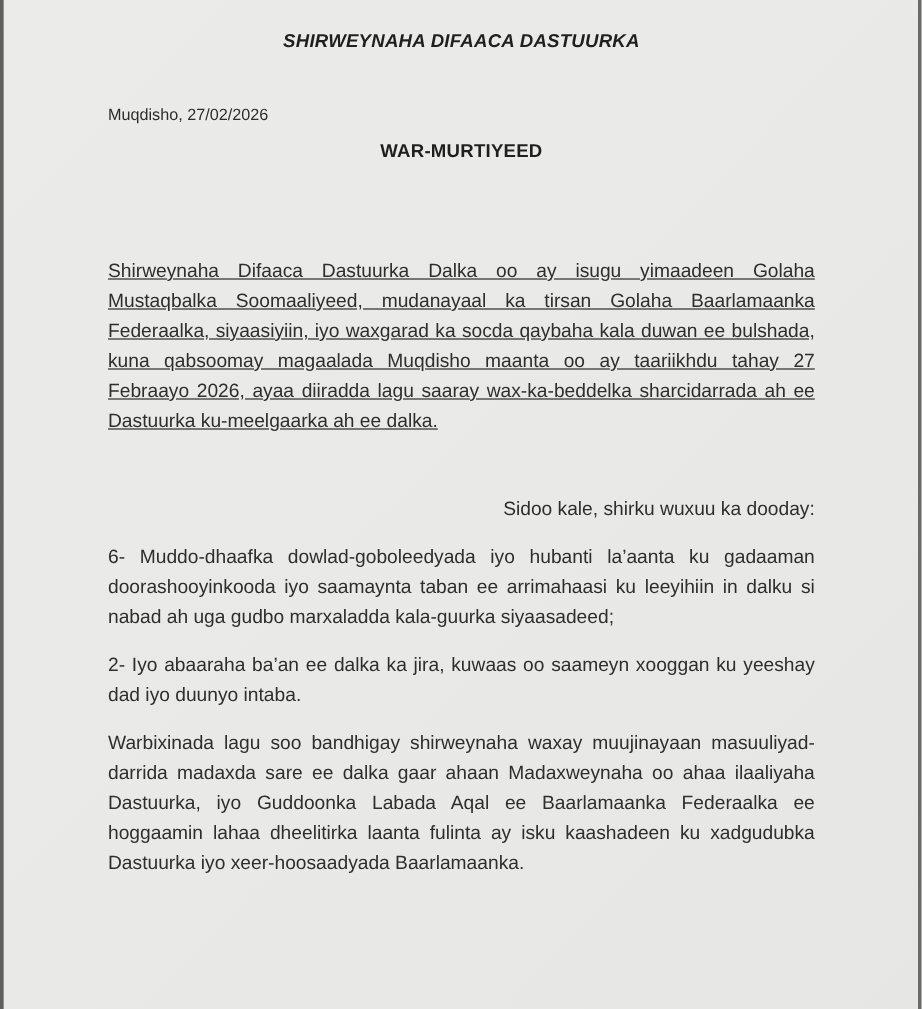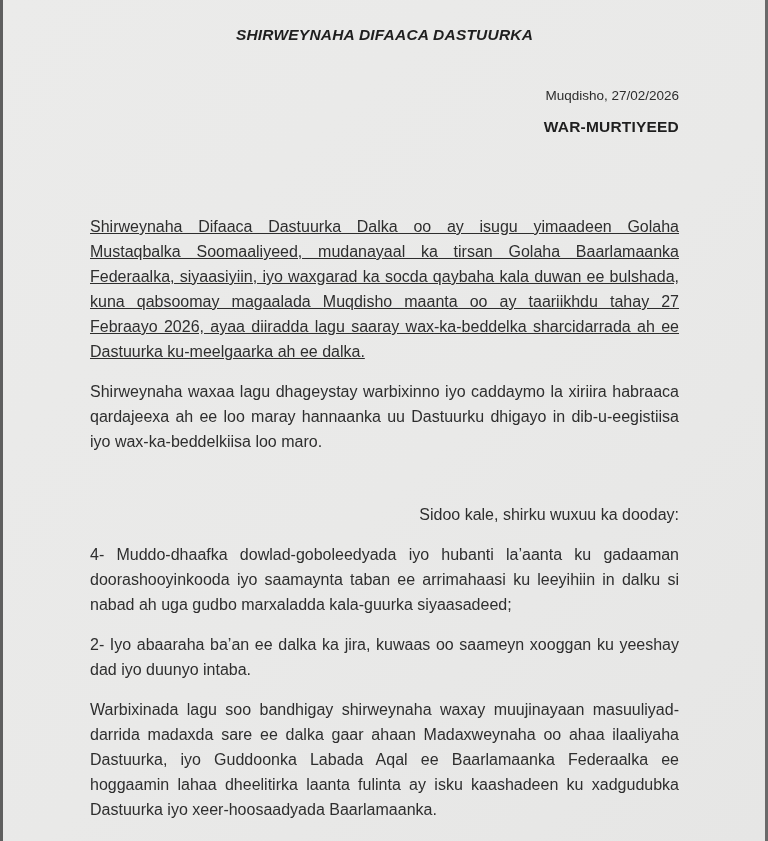--- a/index.html
+++ b/index.html
@@ -27,30 +27,29 @@
     margin: 0;
     font-size: 15.5px;
     font-weight: bold;
     letter-spacing: 0.2px;
     text-align: center;
     color: #1f1f1f;
     font-style: italic;
   }
   .dateline {
     margin-top: 44px;
-    text-align: right;
     font-size: 13.5px;
     color: #2d2d2d;
   }
   .doc-subtitle {
     margin: 15px 0 0 0;
     font-size: 15.5px;
     font-weight: bold;
     letter-spacing: 0.2px;
-    text-align: right;
+    text-align: center;
     color: #1f1f1f;
   }
   .body-text p {
     margin: 0 0 15px 0;
     font-size: 16px;
     line-height: 25px;
     text-align: justify;
     color: #2e2e2e;
   }
   .body-text p.first-para {
@@ -70,25 +69,24 @@
 
     <h1 class="doc-title">SHIRWEYNAHA DIFAACA DASTUURKA</h1>
 
     <div class="dateline">Muqdisho, 27/02/2026</div>
 
     <h2 class="doc-subtitle">WAR-MURTIYEED</h2>
 
     <div class="body-text">
       <p class="first-para">Shirweynaha Difaaca Dastuurka Dalka oo ay isugu yimaadeen Golaha Mustaqbalka Soomaaliyeed, mudanayaal ka tirsan Golaha Baarlamaanka Federaalka, siyaasiyiin, iyo waxgarad ka socda qaybaha kala duwan ee bulshada, kuna qabsoomay magaalada Muqdisho maanta oo ay taariikhdu tahay 27 Febraayo 2026, ayaa diiradda lagu saaray wax-ka-beddelka sharcidarrada ah ee Dastuurka ku-meelgaarka ah ee dalka.</p>
 
-      <p>Shirweynaha waxaa lagu dhageystay warbixinno iyo caddaymo la xiriira habraaca qardajeexa ah ee loo maray hannaanka uu Dastuurku dhigayo in dib-u-eegistiisa iyo wax-ka-beddelkiisa loo maro.</p>
 
       <p class="section-intro">Sidoo kale, shirku wuxuu ka dooday:</p>
 
-      <p>4- Muddo-dhaafka dowlad-goboleedyada iyo hubanti la’aanta ku gadaaman doorashooyinkooda iyo saamaynta taban ee arrimahaasi ku leeyihiin in dalku si nabad ah uga gudbo marxaladda kala-guurka siyaasadeed;</p>
+      <p>6- Muddo-dhaafka dowlad-goboleedyada iyo hubanti la’aanta ku gadaaman doorashooyinkooda iyo saamaynta taban ee arrimahaasi ku leeyihiin in dalku si nabad ah uga gudbo marxaladda kala-guurka siyaasadeed;</p>
 
       <p>2- Iyo abaaraha ba’an ee dalka ka jira, kuwaas oo saameyn xooggan ku yeeshay dad iyo duunyo intaba.</p>
 
       <p>Warbixinada lagu soo bandhigay shirweynaha waxay muujinayaan masuuliyad-darrida madaxda sare ee dalka gaar ahaan Madaxweynaha oo ahaa ilaaliyaha Dastuurka, iyo Guddoonka Labada Aqal ee Baarlamaanka Federaalka ee hoggaamin lahaa dheelitirka laanta fulinta ay isku kaashadeen ku xadgudubka Dastuurka iyo xeer-hoosaadyada Baarlamaanka.</p>
     </div>
 
   </div>
 </div>
 
 </body></html>

